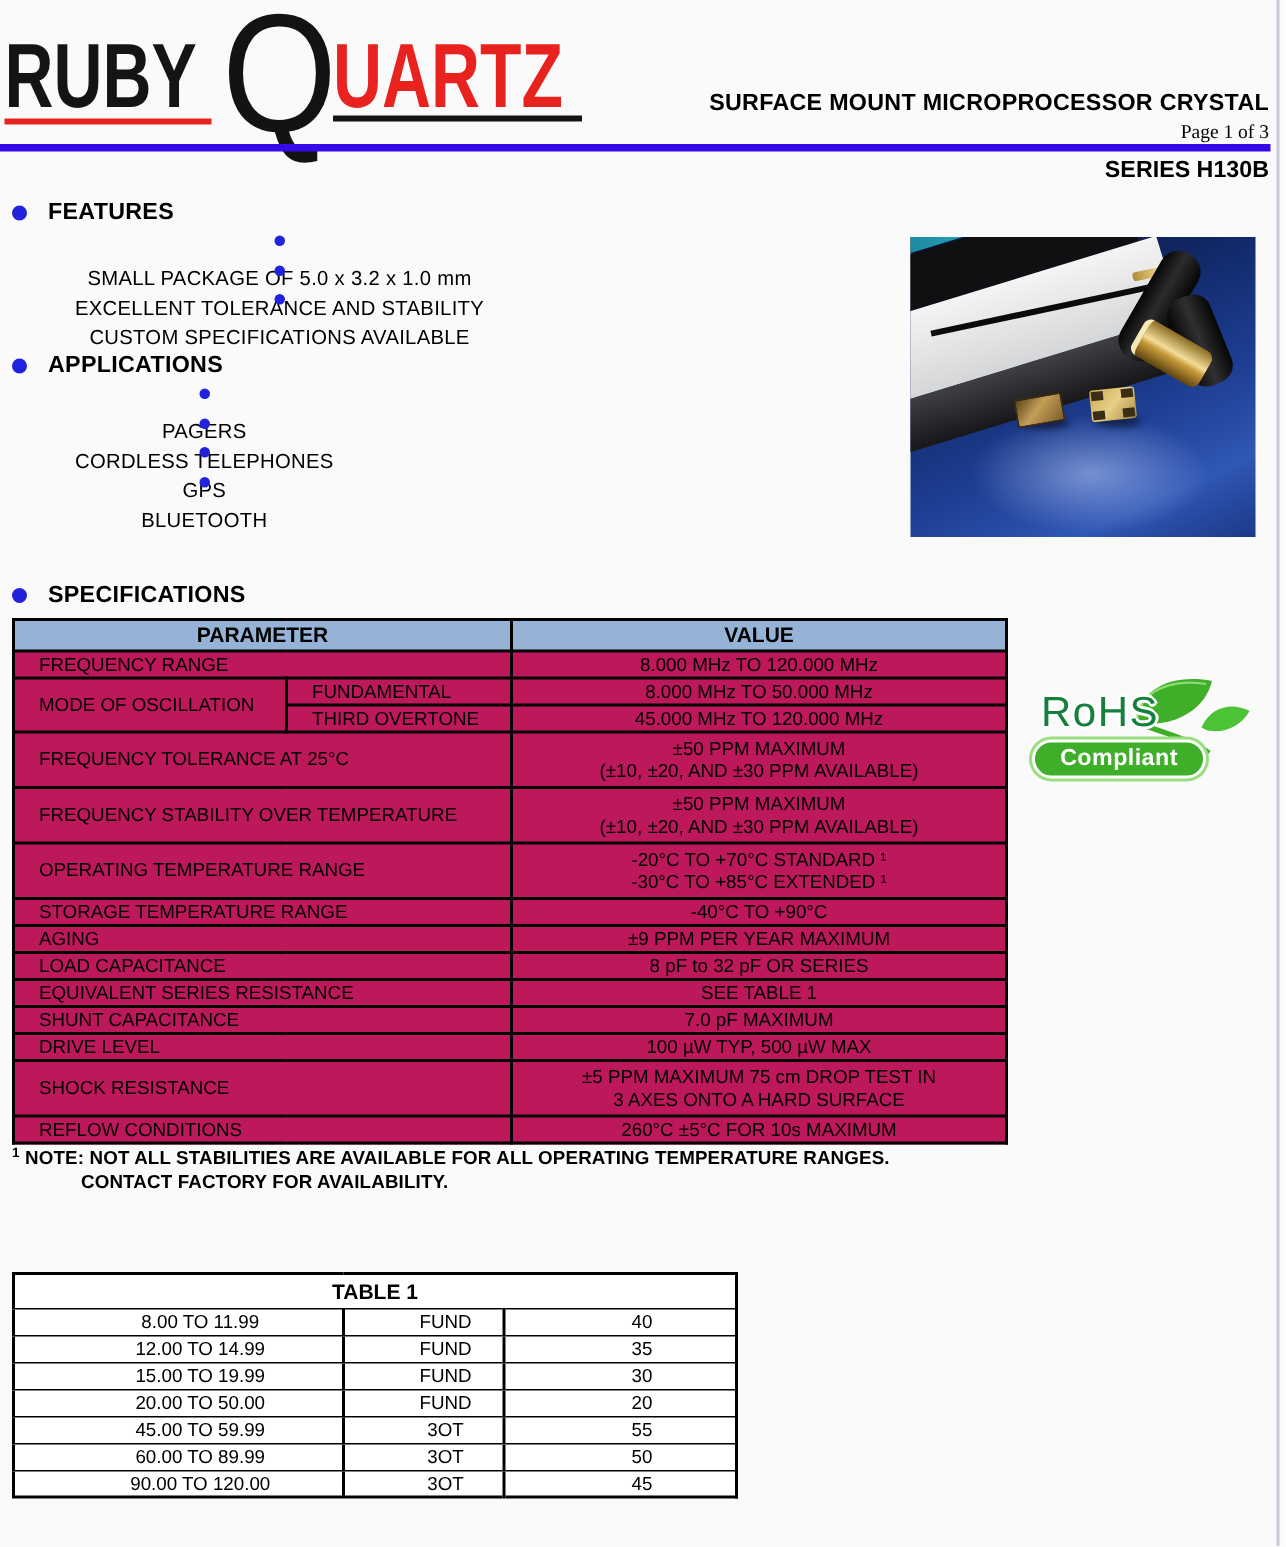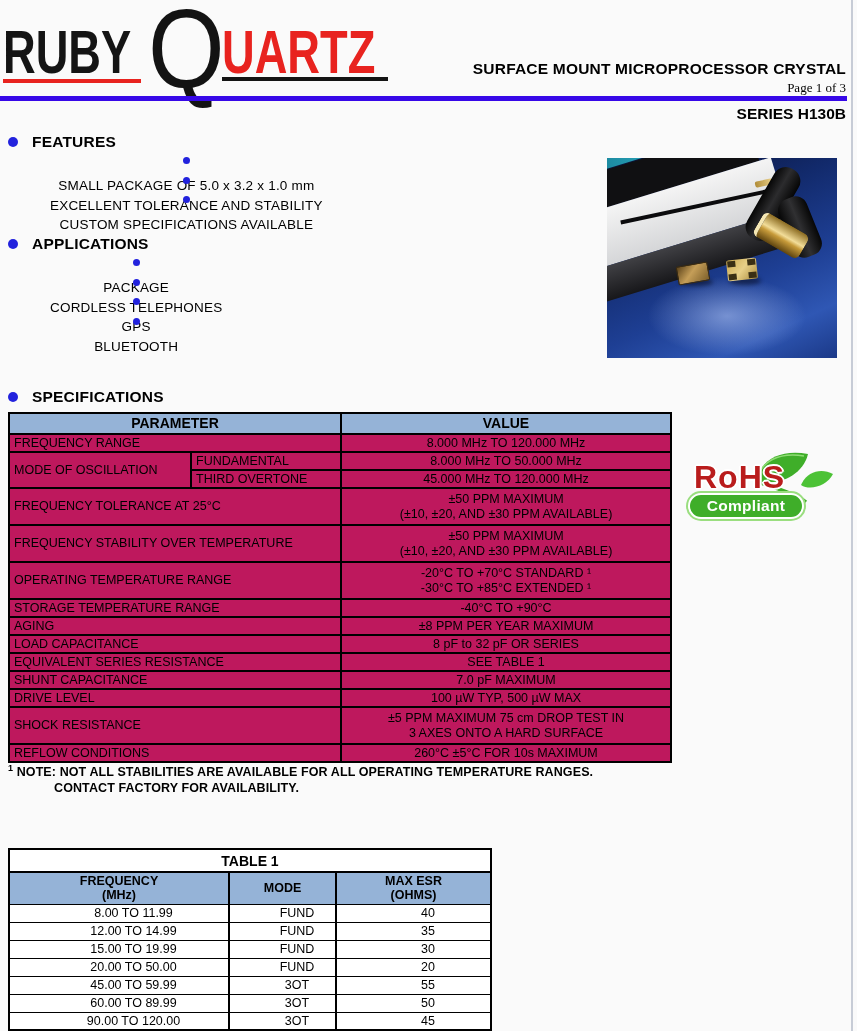--- a/index.html
+++ b/index.html
@@ -69,33 +69,33 @@
               background:linear-gradient(135deg,#caa84e,#e8d088 50%,#a98b3c); transform:rotate(-6deg); }
   .ph-xtal2 .pad { position:absolute; width:8px; height:6px; background:#3a2f14; }
   .ph-xtal2 .pad.tl { left:1px; top:1px; } .ph-xtal2 .pad.tr { right:1px; top:1px; }
   .ph-xtal2 .pad.bl { left:1px; bottom:1px; } .ph-xtal2 .pad.br { right:1px; bottom:1px; }
 
   
   .spec-table { position:absolute; left:8px; top:412px; width:662px; border-collapse:collapse; table-layout:fixed;
                 background:#be185d; }
   .spec-table th, .spec-table td { border:2px solid #000; font-size:12.5px; line-height:15px; overflow:hidden; }
   .spec-table th { background:#95b3d7; font-size:14px; height:21px; text-align:center; }
-  .spec-table td.param { text-align:left; padding:0 4px; }
+  .spec-table td.param { text-align:left; padding:0 16px; }
   .spec-table td.val { text-align:center; }
   tr.r1 { height:18px; }
   tr.r2 { height:37px; }
 
   
   .note { position:absolute; left:8px; top:763px; font-size:12.5px; font-weight:bold; letter-spacing:.1px; }
   .note sup { font-size:9px; }
   .note-line2 { padding-left:46px; margin-top:2px; }
 
   
   .rohs { position:absolute; left:686px; top:447px; width:152px; height:88px; }
-  .rohs-text { position:absolute; left:8px; top:12px; font-size:32px; font-weight:bold; color:#b91c1c; letter-spacing:1px;
+  .rohs-text { position:absolute; left:8px; top:12px; font-size:28px; font-weight:normal; color:#15803d; letter-spacing:1px;
                text-shadow:-2px 0 #fff,2px 0 #fff,0 -2px #fff,0 2px #fff,-1px -1px #fff,1px -1px #fff,-1px 1px #fff,1px 1px #fff; }
   .rohs-pill { position:absolute; left:2px; top:46px; width:116px; height:26px; border-radius:14px; background:#3fae29;
                border:2px solid #fff; box-shadow:0 0 0 2px #9ade7f; color:#fff; font-weight:bold; font-size:15.5px;
                text-align:center; line-height:22px; letter-spacing:.3px; }
   .rohs-leaves { position:absolute; left:0; top:0; }
 
   
   .table1 { position:absolute; left:8px; top:848px; width:482px; border-collapse:collapse; table-layout:fixed;
             background:#fff; border:2px solid #000; }
   .table1 td, .table1 th { border-left:2px solid #000; border-top:2px solid #000; font-size:12.5px; text-align:center; }
@@ -143,21 +143,21 @@
   </div>
 
   <div class="section" id="applications-section">
     <div class="sec-head">
       <span class="bullet-lg"></span>
       <span class="sec-title">APPLICATIONS</span>
     </div>
     <div class="sec-items">
       <div class="sec-item">
         <span class="bullet-sm"></span>
-        <span class="item-text">PACKAGE</span>
+        <span class="item-text">PAGERS</span>
       </div>
       <div class="sec-item">
         <span class="bullet-sm"></span>
         <span class="item-text">CORDLESS TELEPHONES</span>
       </div>
       <div class="sec-item">
         <span class="bullet-sm"></span>
         <span class="item-text">GPS</span>
       </div>
       <div class="sec-item">
@@ -244,21 +244,21 @@
         <div>-20°C TO +70°C STANDARD ¹</div>
         <div>-30°C TO +85°C EXTENDED ¹</div>
       </td>
     </tr>
     <tr class="r1">
       <td colspan="2" class="param">STORAGE TEMPERATURE RANGE</td>
       <td class="val">-40°C TO +90°C</td>
     </tr>
     <tr class="r1">
       <td colspan="2" class="param">AGING</td>
-      <td class="val">±8 PPM PER YEAR MAXIMUM</td>
+      <td class="val">±9 PPM PER YEAR MAXIMUM</td>
     </tr>
     <tr class="r1">
       <td colspan="2" class="param">LOAD CAPACITANCE</td>
       <td class="val">8 pF to 32 pF OR SERIES</td>
     </tr>
     <tr class="r1">
       <td colspan="2" class="param">EQUIVALENT SERIES RESISTANCE</td>
       <td class="val">SEE TABLE 1</td>
     </tr>
     <tr class="r1">
@@ -306,31 +306,20 @@
     <colgroup>
         <col style="width:220px">
         <col style="width:107px">
         <col style="width:155px">
       </colgroup>
     <tbody>
         <tr>
       <td colspan="3" class="t1-title">TABLE 1</td>
     </tr>
     <tr>
-      <th>
-        <div>FREQUENCY</div>
-        <div>(MHz)</div>
-      </th>
-      <th>MODE</th>
-      <th>
-        <div>MAX ESR</div>
-        <div>(OHMS)</div>
-      </th>
-    </tr>
-    <tr>
       <td class="data">8.00 TO 11.99</td>
       <td class="data">FUND</td>
       <td class="data">40</td>
     </tr>
     <tr>
       <td class="data">12.00 TO 14.99</td>
       <td class="data">FUND</td>
       <td class="data">35</td>
     </tr>
     <tr>

